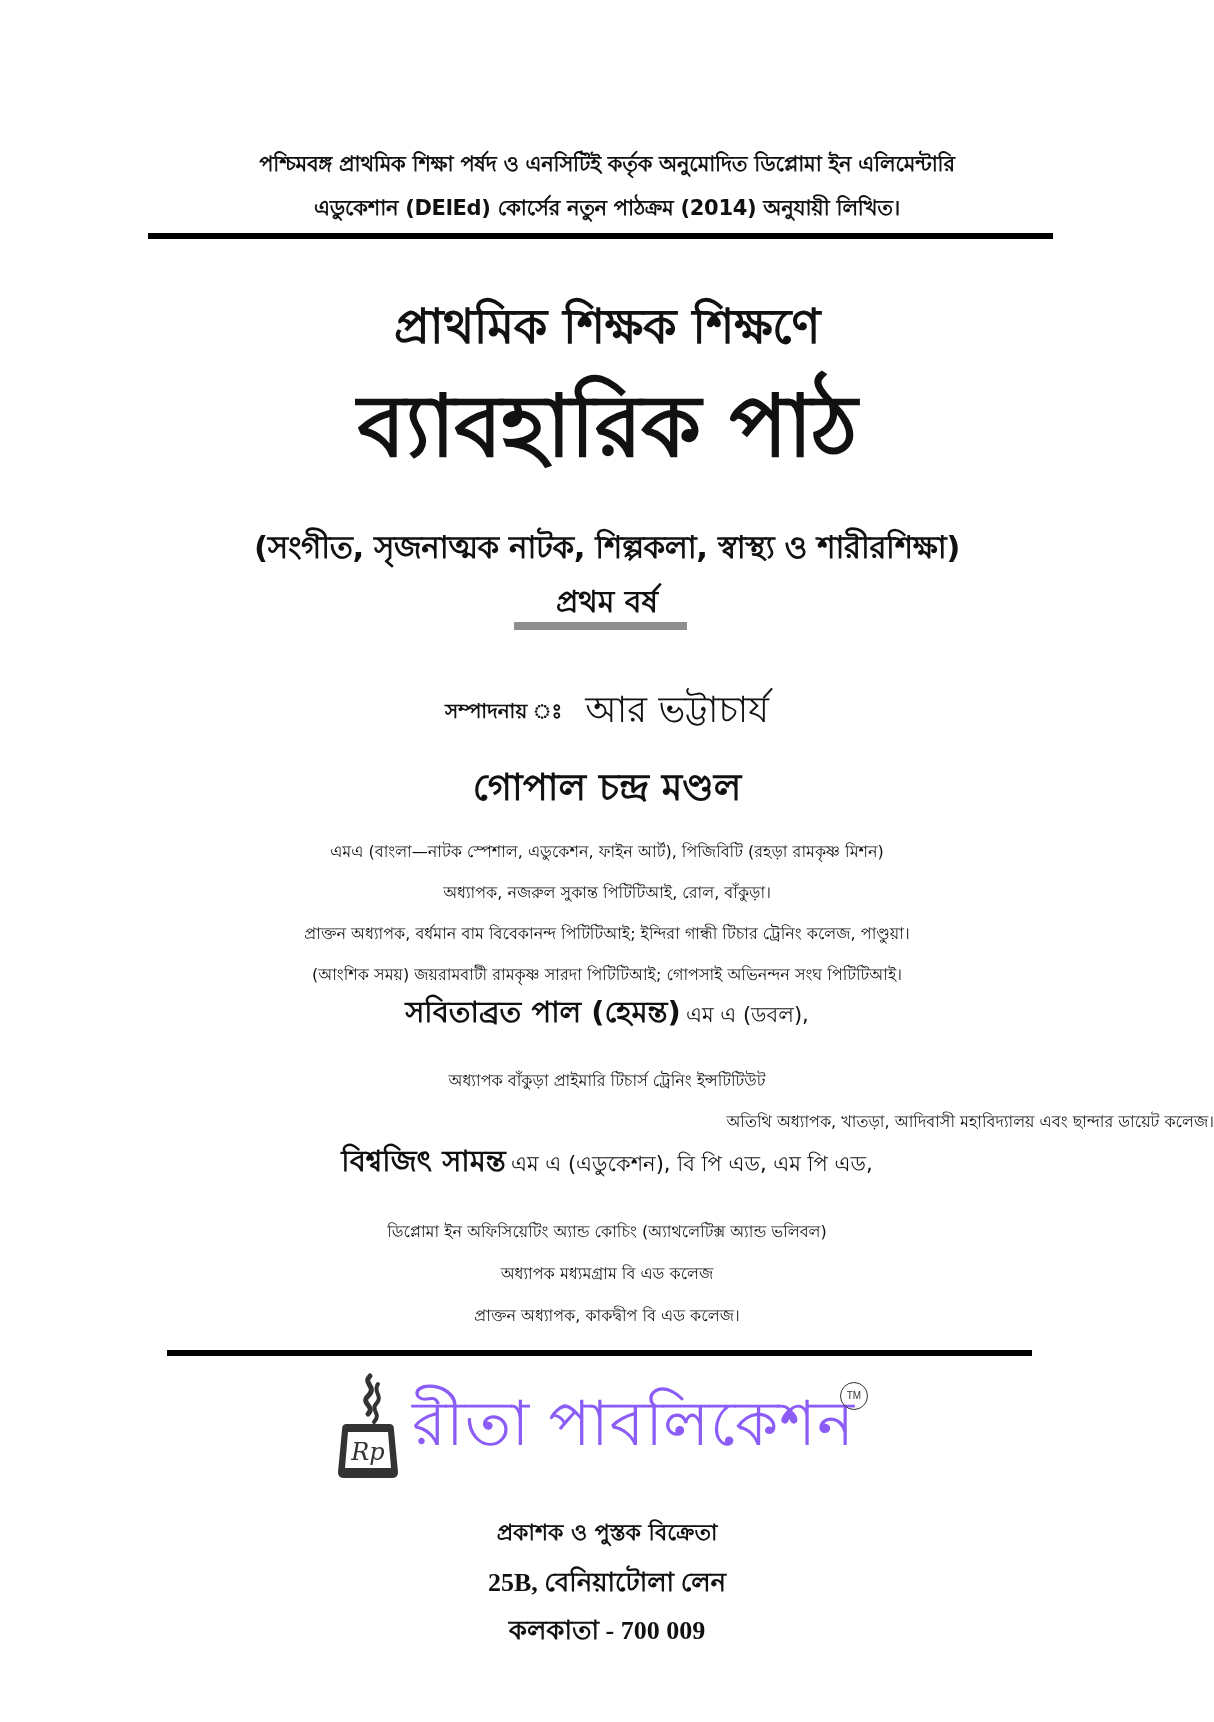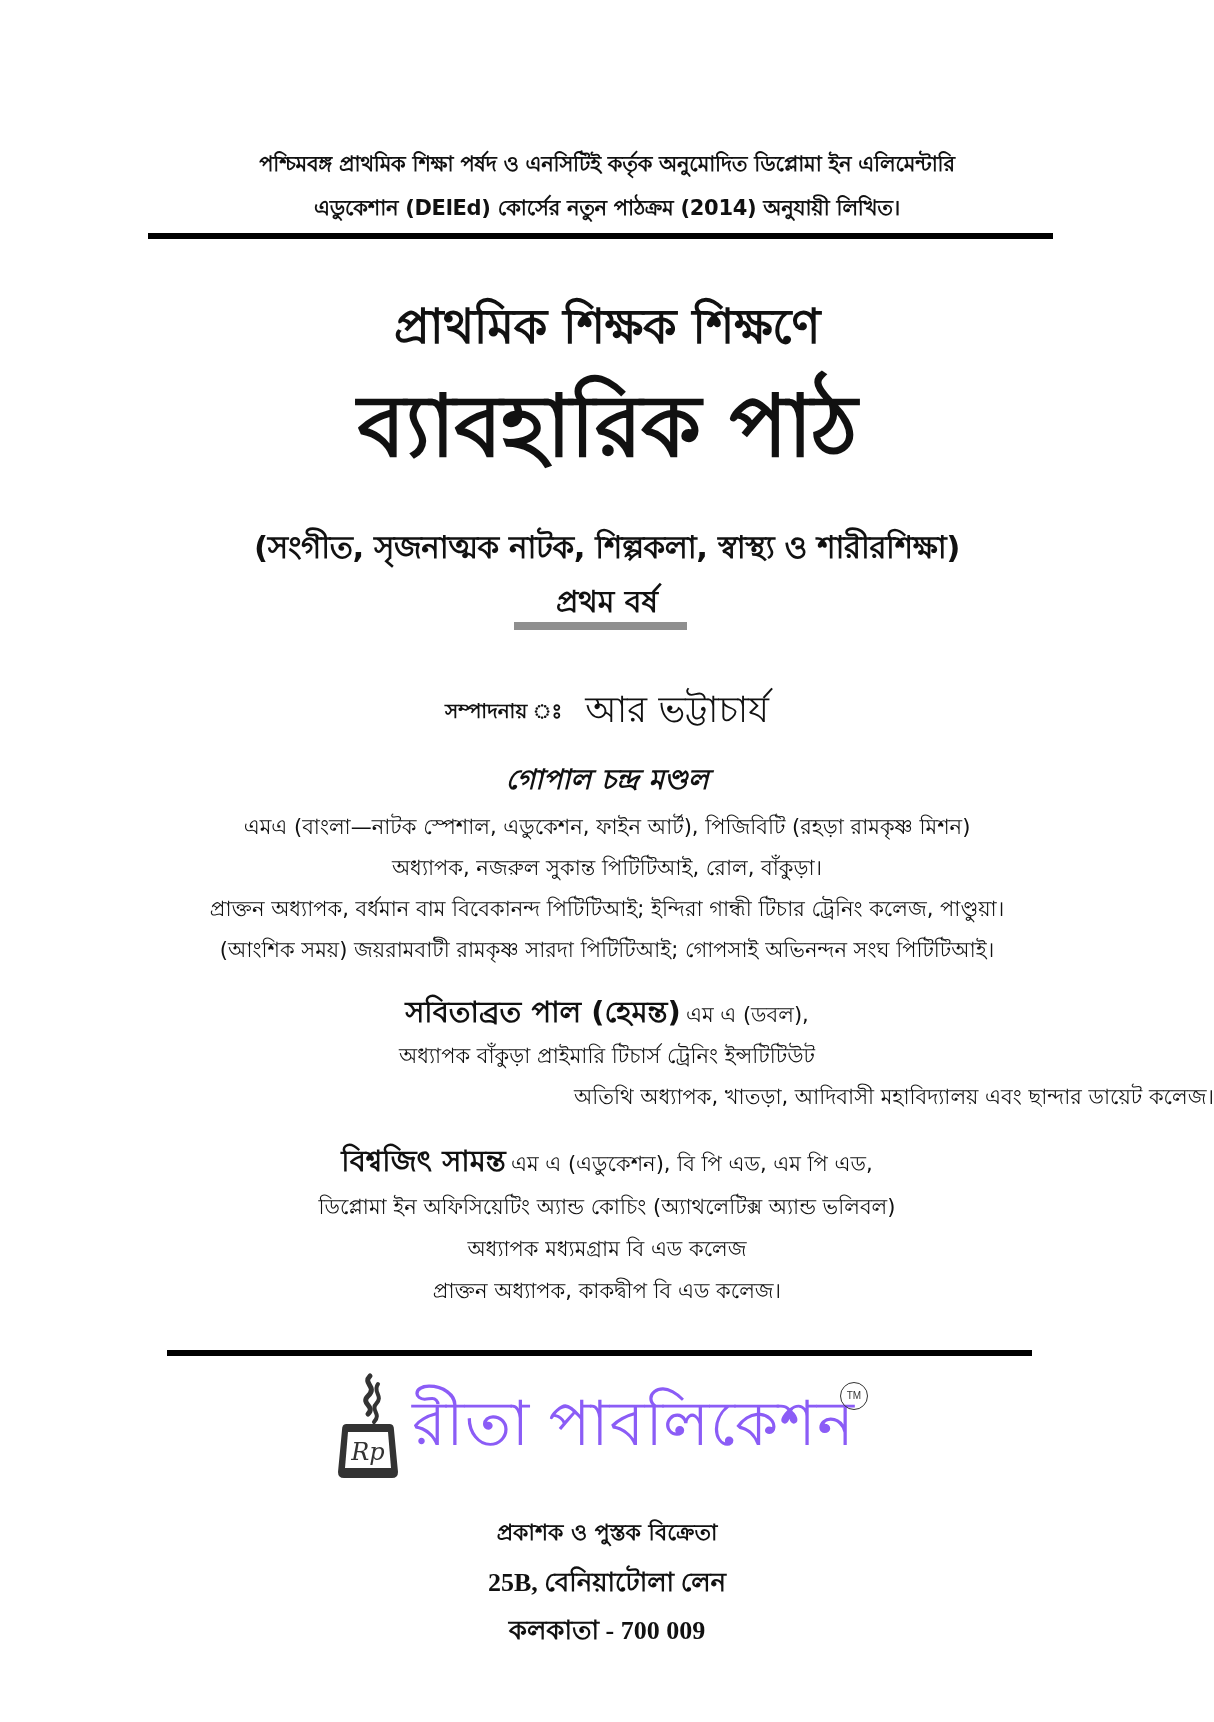--- a/index.html
+++ b/index.html
@@ -15,22 +15,22 @@
   .rule { position: absolute; background: #000; }
   .accreditation { font-size: 21px; font-weight: bold; letter-spacing: -0.3px; }
   .subtitle { top: 290px; font-size: 48px; font-weight: bold; letter-spacing: -0.5px; }
   .main-title { top: 360px; font-size: 86px; font-weight: bold; letter-spacing: -1px; }
   .subjects { top: 523px; font-size: 31px; font-weight: bold; letter-spacing: -0.5px; }
   .year { top: 578px; font-size: 30px; font-weight: bold; }
   .year-bar { position: absolute; left: 514px; top: 622px; width: 173px; height: 8px; background: #8f8f8f; }
   .editor-row { top: 682px; }
   .editor-label { font-size: 20px; font-weight: bold; vertical-align: middle; margin-right: 18px; }
   .editor-name { font-size: 36px; vertical-align: middle; }
-  .author-name { font-size: 28px; font-weight: bold; font-style: italic; }
-  .info { font-size: 21px; }
+  .author-name { font-size: 37px; font-weight: bold; }
+  .info { font-size: 16px; margin-top: 28px; }
   .inline-bold { font-size: 29px; font-weight: bold; }
   .inline-reg { font-size: 21px; }
   .logo {
     position: absolute; left: 332px; top: 1372px; width: 540px; height: 110px;
   }
   .logo-icon { position: absolute; left: 0; top: 0; width: 72px; height: 110px; }
   .logo-text {
     position: absolute; left: 80px; top: 4px; font-size: 62px; color: #8b5cf6;
     font-family: Liberation Sans, sans-serif; white-space: nowrap; letter-spacing: 1px;
   }

